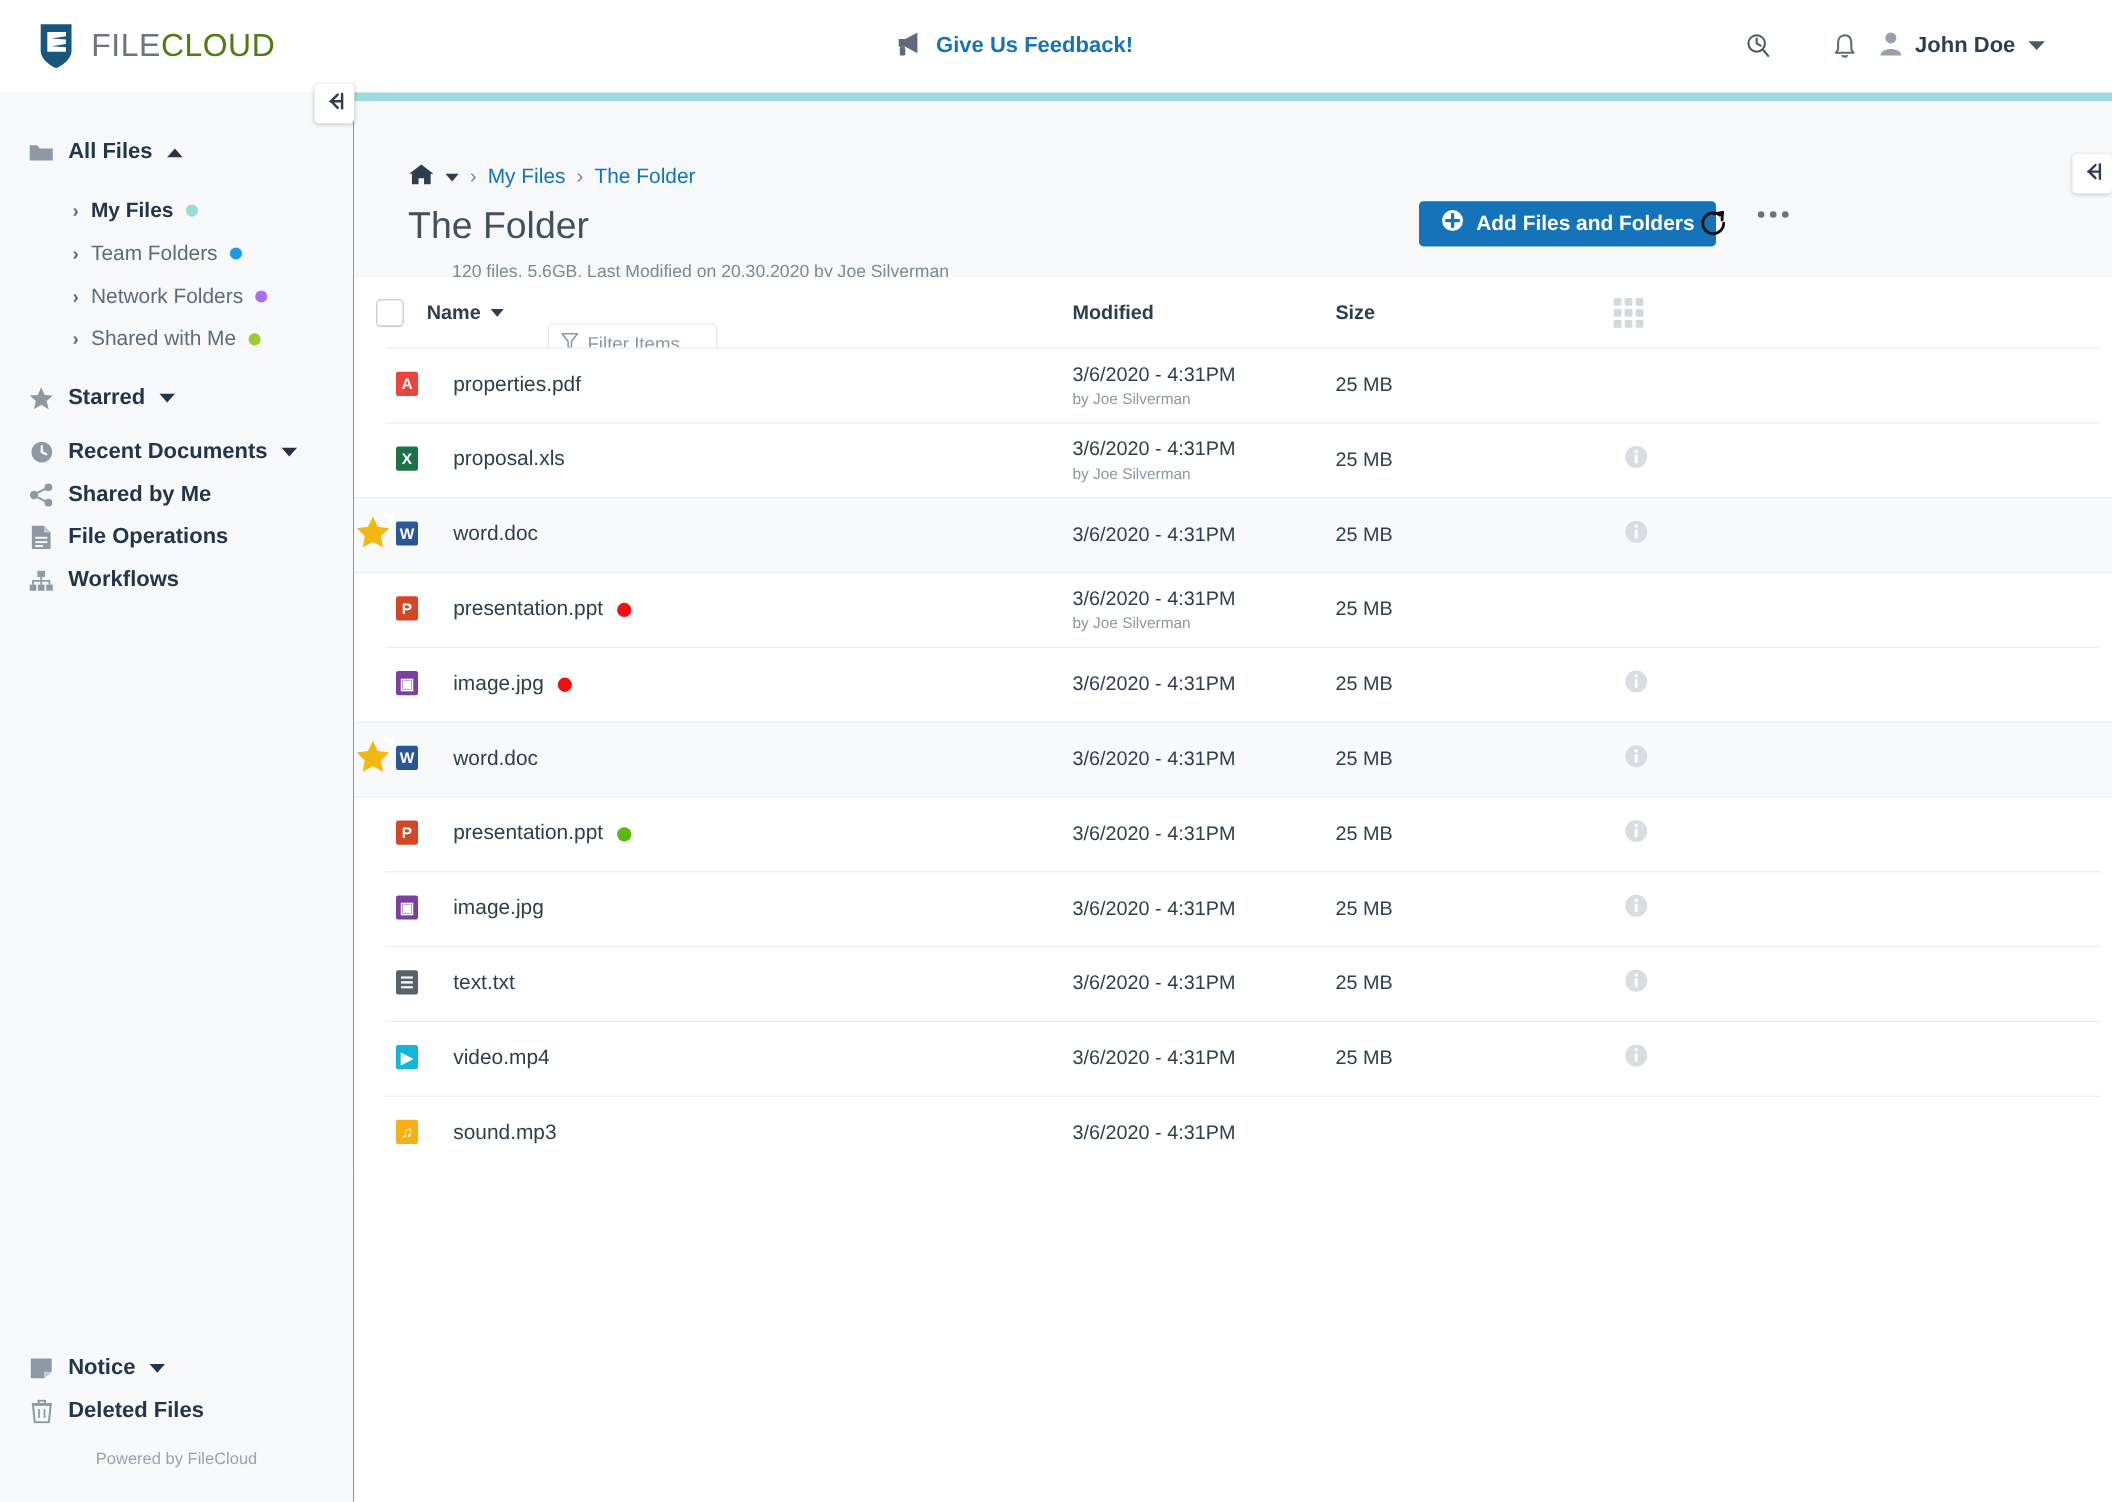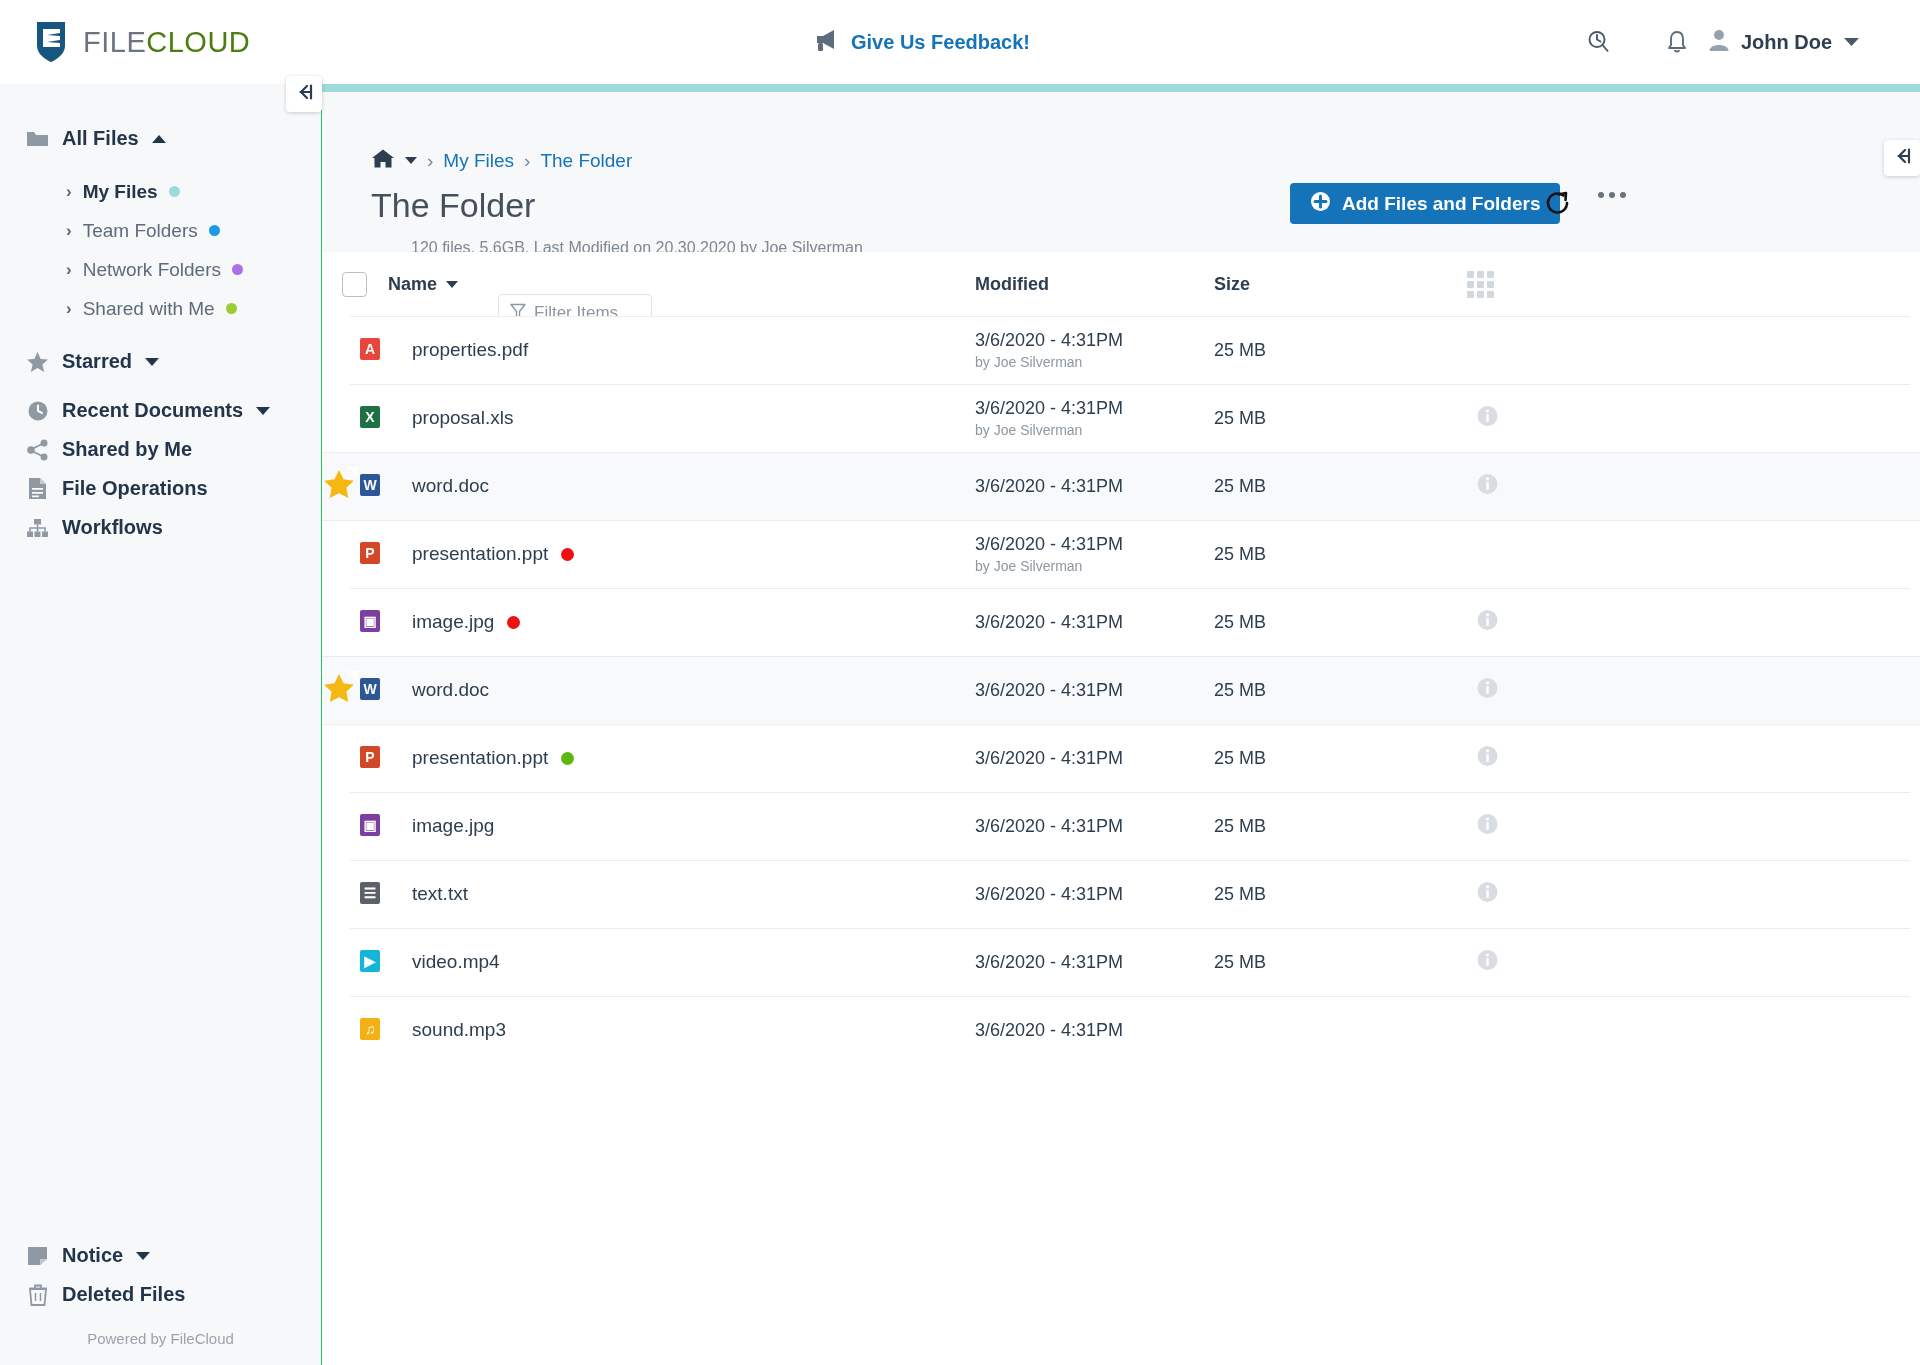--- a/index.html
+++ b/index.html
@@ -67,21 +67,21 @@
     cursor: pointer; gap: 11px;
   }
   .nav-sub .chev { color: #5a6675; font-size: 17px; font-weight: bold; line-height: 1; }
   .nav-sub-label { font-size: 19px; color: #5d6b7c; white-space: nowrap; font-weight: normal; }
   .nav-sub-label.active { color: #22354a; font-weight: bold; }
   .dot { width: 11px; height: 11px; border-radius: 50%; display: inline-block; flex: 0 0 11px; }
   .caret { width: 0; height: 0; border-left: 7px solid transparent; border-right: 7px solid transparent; }
   .caret.down { border-top: 8px solid #22354a; }
   .caret.up { border-bottom: 8px solid #22354a; }
 
-  .sb-bottom { position: absolute; bottom: 0; left: 0; width: 100%; padding-bottom: 10px; margin-top: 13px; }
+  .sb-bottom { position: absolute; bottom: 12px; left: 0; width: 100%; padding-bottom: 10px; margin-top: 13px; }
   .powered { text-align: center; font-size: 15px; color: #9aa3ad; padding: 16px 0 8px 0; }
 
   .sb-collapse {
     position: absolute; left: 286px; top: 76px; width: 36px; height: 36px;
     background: #ffffff; border-radius: 4px; box-shadow: 0 1px 4px rgba(0,0,0,.18);
     display: flex; align-items: center; justify-content: center; cursor: pointer; z-index: 40;
   }
   .rt-collapse {
     position: absolute; right: 0px; top: 76px; width: 36px; height: 36px;
     background: #ffffff; border-radius: 4px; box-shadow: 0 1px 4px rgba(0,0,0,.18);

